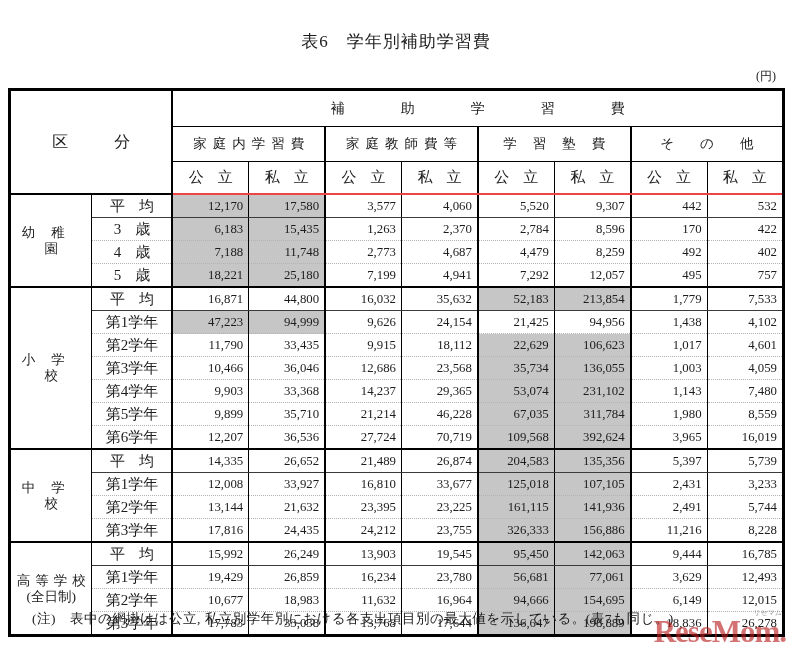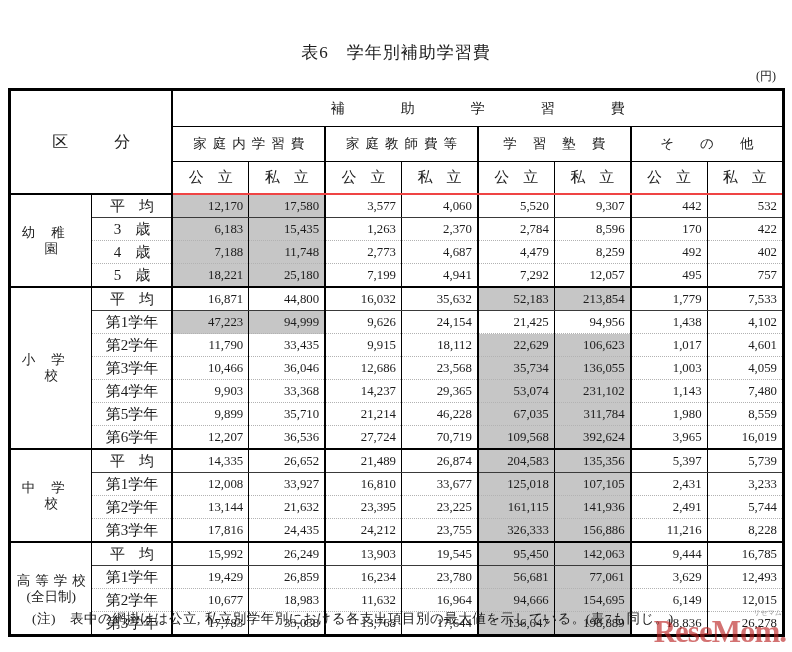--- a/index.html
+++ b/index.html
@@ -1,20 +1,20 @@
 <!DOCTYPE html>
 <html style="--shade: #c6c6c6;"><head>
 <meta charset="utf-8">
 <style>
   html,body { margin:0; padding:0; background:#ffffff; }
   .page {
     position:relative; width:792px; height:652px; background:#fff;
     font-family:"Liberation Serif","DejaVu Serif",serif; color:#1c1c1c; overflow:hidden;
   }
-  .title { padding-top:41px; text-align:center; font-size:17px; letter-spacing:1px; }
+  .title { padding-top:30px; text-align:center; font-size:17px; letter-spacing:1px; }
   .unit  { position:absolute; top:68px; right:16px; font-size:12px; }
 
   table.main {
     position:absolute; top:88px; left:8px; width:777px;
     border-collapse:collapse; table-layout:fixed;
     border:3px solid #000;
   }
   th { font-weight:normal; vertical-align:middle; text-align:center; }
   td { vertical-align:middle; }
 

